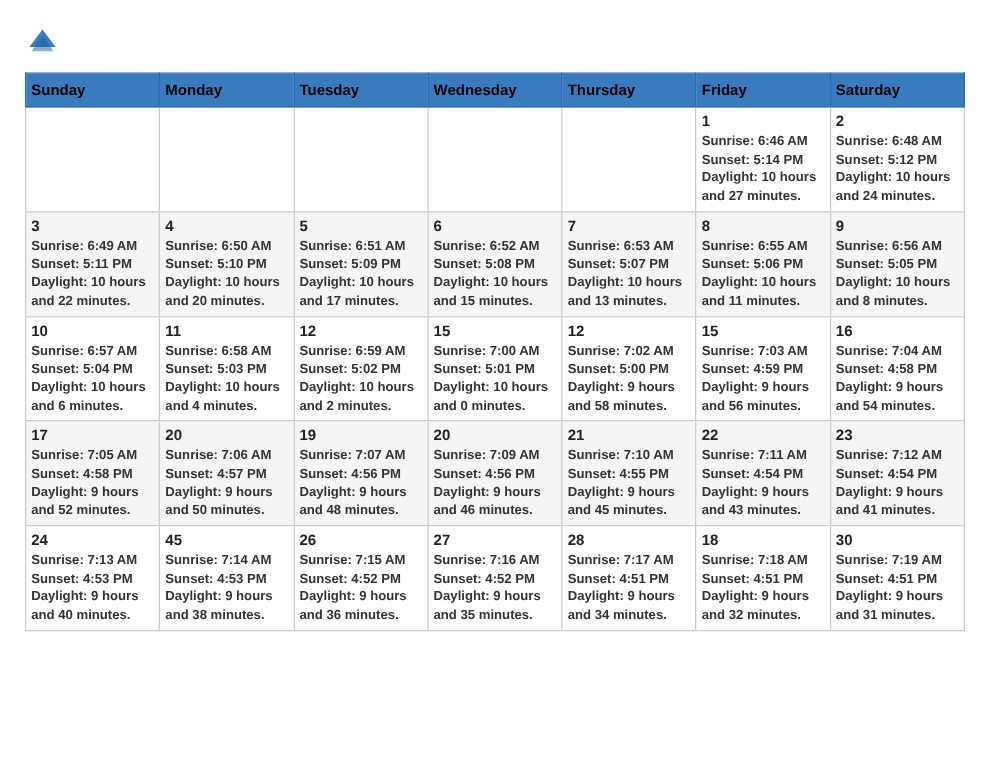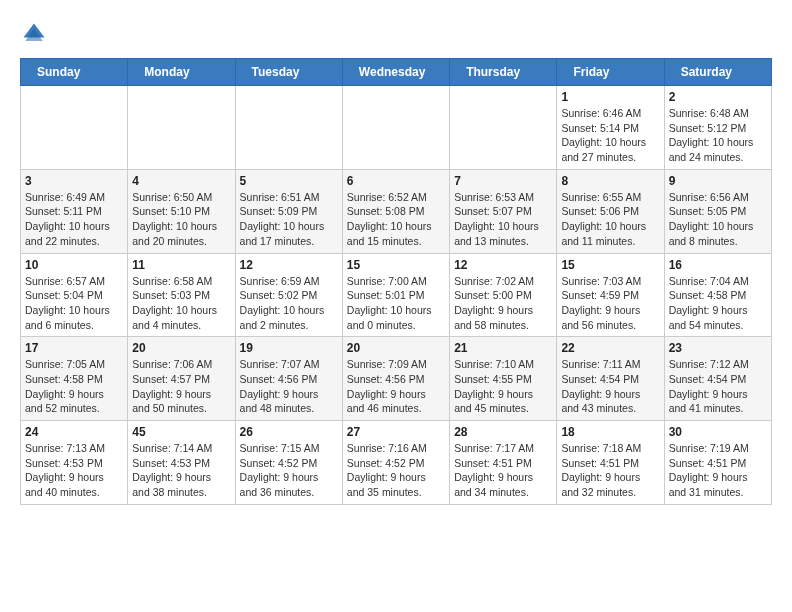--- a/index.html
+++ b/index.html
@@ -44,22 +44,22 @@
       font-size: 16px;
       color: #555;
     }
     .calendar {
       width: 100%;
       border-collapse: collapse;
       font-size: 11px;
     }
     .calendar th {
       background: #3a7abf;
-      color: #ffffff;
-      padding: 6px 16px;
+      color: #000000;
+      padding: 6px 4px;
       text-align: left;
       font-size: 12px;
       border: 1px solid #2a6aaf;
     }
     .calendar td {
       border: 1px solid #ccc;
       vertical-align: top;
       padding: 4px;
       width: calc(100% / 7);
       min-height: 80px;
@@ -71,20 +71,21 @@
     .day-number {
       font-weight: bold;
       font-size: 12px;
       margin-bottom: 2px;
       color: #222;
     }
     .day-info {
       color: #333;
       font-size: 10.5px;
       line-height: 1.4;
+      font-weight: bold;
     }
     .empty-cell {
       background: #fff !important;
     }
     .calendar tr:nth-child(even) td.empty-cell {
       background: #f5f5f5 !important;
     }
   </style>
 </head>
 <body>

